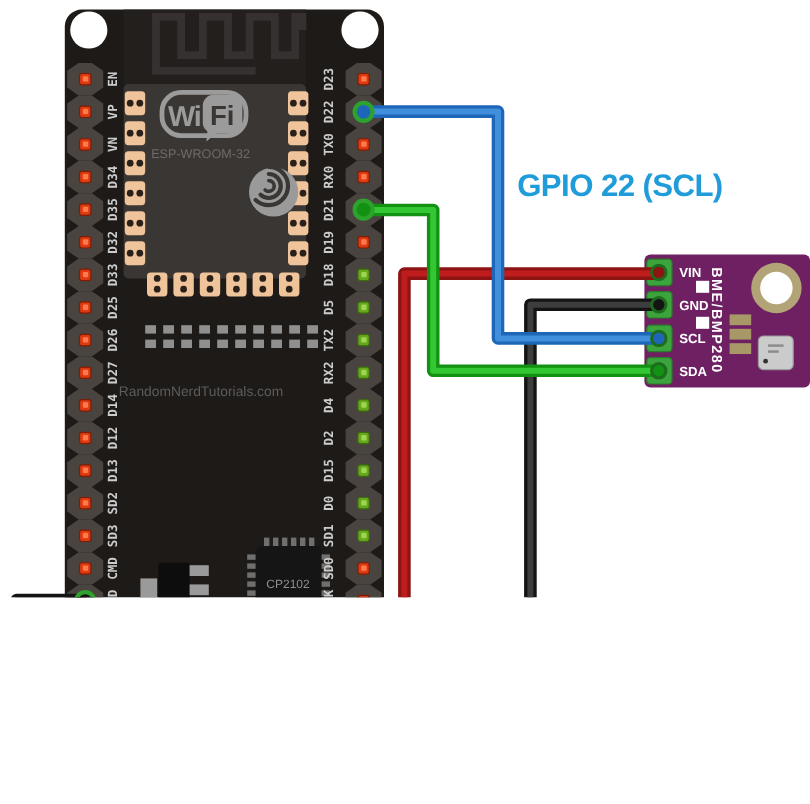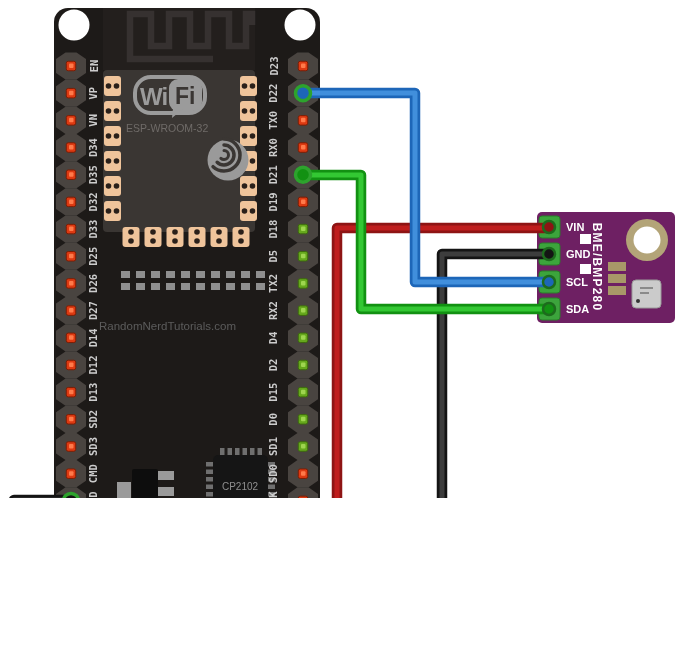--- a/index.html
+++ b/index.html
@@ -361,13 +361,14 @@
         <circle cx="303" cy="93.18" r="7.5" fill="#1d66b8" stroke="#2da32d" stroke-width="3.5"></circle>
         <circle cx="303" cy="174.72" r="7.5" fill="#129112" stroke="#2da32d" stroke-width="3.5"></circle>
         <circle cx="303" cy="528.06" r="7.5" fill="#8e1414" stroke="#2da32d" stroke-width="3.5"></circle>
         <circle cx="549" cy="227" r="6" fill="#8e1414" stroke="#1d6b1d" stroke-width="2.5"></circle>
         <circle cx="549" cy="254" r="6" fill="#141414" stroke="#1d6b1d" stroke-width="2.5"></circle>
         <circle cx="549" cy="282" r="6" fill="#1d66b8" stroke="#1d6b1d" stroke-width="2.5"></circle>
         <circle cx="549" cy="309" r="6" fill="#129112" stroke="#1d6b1d" stroke-width="2.5"></circle>
       </g>
 </svg>
 
+<div class="anno" style="left: 431px; top: 139px; color: rgb(31, 156, 217);">GPIO 22 (SCL)</div>
 </div>
 
 </body></html>

